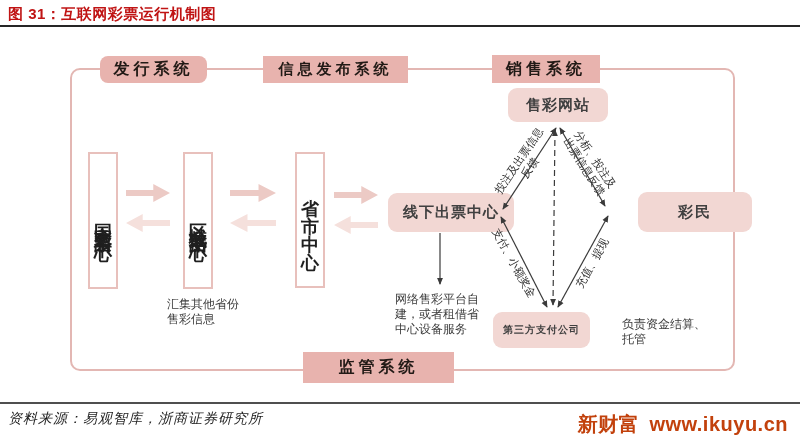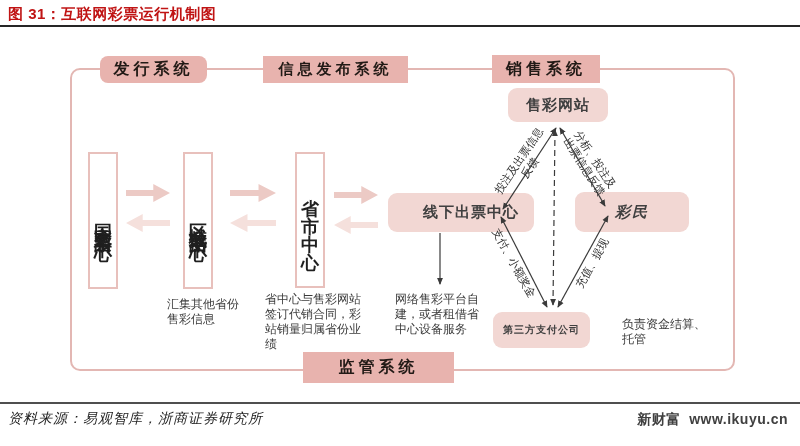--- a/index.html
+++ b/index.html
@@ -29,43 +29,43 @@
 
   .barrow{height:18px;width:44px;}
   .barrow.r{background:#eccac5;clip-path:polygon(0 34%,62% 34%,62% 0,100% 50%,62% 100%,62% 66%,0 66%);}
   .barrow.l{background:#f5e0dc;clip-path:polygon(100% 34%,38% 34%,38% 0,0 50%,38% 100%,38% 66%,100% 66%);}
   .a1r{left:126px;top:184px;} .a1l{left:126px;top:214px;}
   .a2r{left:230px;top:184px;width:46px;} .a2l{left:230px;top:214px;width:46px;}
   .a3r{left:334px;top:186px;} .a3l{left:334px;top:216px;}
 
   .pbox{background:#f2d7d3;border-radius:9px;display:flex;align-items:center;justify-content:center;
         font-weight:bold;color:#404040;letter-spacing:1px;}
-  .pbox-offline{left:388px;top:193px;width:126px;height:39px;font-size:15px;padding-left:20px;}
+  .pbox-offline{left:388px;top:193px;width:126px;height:39px;font-size:15px;}
   .pbox-site{left:508px;top:88px;width:100px;height:34px;font-size:15px;}
-  .pbox-players{left:575px;top:192px;width:114px;height:40px;font-size:15px;letter-spacing:2px;font-style:italic;}
+  .pbox-players{left:638px;top:192px;width:114px;height:40px;font-size:15px;letter-spacing:2px;}
   .pbox-payment{left:493px;top:312px;width:97px;height:36px;font-size:10px;font-family:Liberation Mono, monospace;}
 
   .note{font-size:12px;line-height:15px;color:#3b3b3b;white-space:pre-line;}
   .note-regional{left:167px;top:297px;}
   .note-provincial{left:265px;top:292px;}
   .note-offline{left:395px;top:292px;}
   .note-payment{left:622px;top:317px;}
 
   .diag{font-size:11px;line-height:12.5px;color:#2e2e2e;white-space:pre-line;text-align:center;
         transform:translate(-50%,-50%) rotate(var(--r));}
   .diag-bet{left:524px;top:164px;--r:-56deg;}
   .diag-analysis{left:590px;top:163px;--r:57deg;}
   .diag-pay{left:514px;top:263px;--r:61deg;}
   .diag-recharge{left:592px;top:263px;--r:-61deg;}
 
   .links{left:0;top:0;width:800px;height:446px;pointer-events:none;}
 
   .src-line{left:8px;top:410px;font-family:"DejaVu Serif",serif;font-style:italic;font-size:14px;
             color:#1f1f1f;letter-spacing:1px;}
-  .watermark{right:12px;top:411px;font-size:14px;font-weight:bold;color:#404040;letter-spacing:.5px;}
+  .watermark{right:12px;top:411px;font-size:20px;font-weight:bold;color:#c2410c;letter-spacing:.5px;}
   .watermark span{margin-left:4px;}
 </style>
 </head>
 <body>
 
 <div class="page">
 
   <div class="abs fig-title">图 31：互联网彩票运行机制图</div>
   <div class="abs rule-top"></div>
 
@@ -108,24 +108,20 @@
 
   <div class="abs diag diag-bet">投注及出票信息
 反馈</div>
   <div class="abs diag diag-analysis">分析、投注及
 出票信息反馈</div>
   <div class="abs diag diag-pay">支付、小额奖金</div>
   <div class="abs diag diag-recharge">充值、提现</div>
 
   <div class="abs note note-regional">汇集其他省份
 售彩信息</div>
-  <div class="abs note note-provincial">省中心与售彩网站
-签订代销合同，彩
-站销量归属省份业
-绩</div>
   <div class="abs note note-offline">网络售彩平台自
 建，或者租借省
 中心设备服务</div>
   <div class="abs note note-payment">负责资金结算、
 托管</div>
 
   <div class="abs rule-bottom"></div>
   <div class="abs src-line">资料来源：易观智库，浙商证券研究所</div>
   <div class="abs watermark">
     <span>新财富</span>

